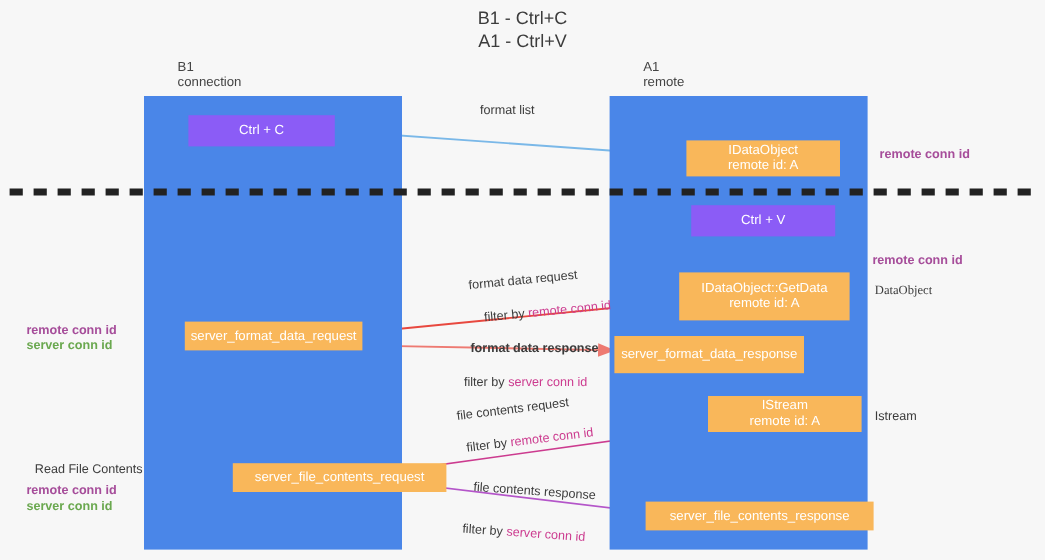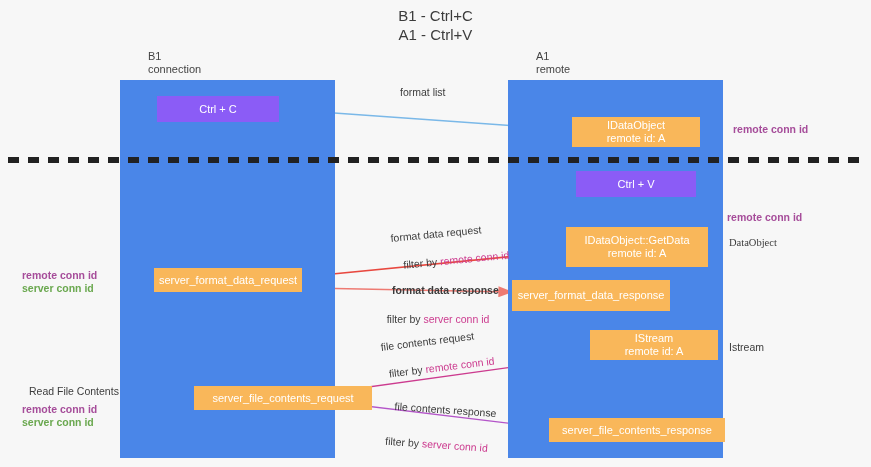--- a/index.html
+++ b/index.html
@@ -110,21 +110,21 @@
 
   <div class="box orange" style="left:154px;top:268px;width:148px;height:24px;">server_format_data_request</div>
 
   <div class="box orange" style="left:512px;top:280px;width:158px;height:31px;">server_format_data_response</div>
 
   <div class="box orange" style="left:590px;top:330px;width:128px;height:30px;">IStream
 remote id: A</div>
 
   <div class="box orange" style="left:150px;top:386px;width:178px;height:24px;margin-left:44px;">server_file_contents_request</div>
 
-  <div class="box orange" style="left:549px;top:418px;width:176px;height:24px;">server_file_contents_response</div>
+  <div class="box orange" style="left:538px;top:418px;width:190px;height:24px;">server_file_contents_response</div>
 
   <div class="lbl" style="left:400px;top:86px;">format list</div>
 
   <div class="lbl rot" style="left:390px;top:232px;transform:rotate(-5.5deg);">format data request</div>
   <div class="lbl rot" style="left:390px;top:247px;transform:rotate(-5.5deg);">
     <span>filter by </span><span class="b magenta">remote conn id</span>
   </div>
 
   <div class="lbl" style="left:392px;top:284px;font-weight:bold;">format data response</div>
   <div class="lbl" style="left:375px;top:300px;">

